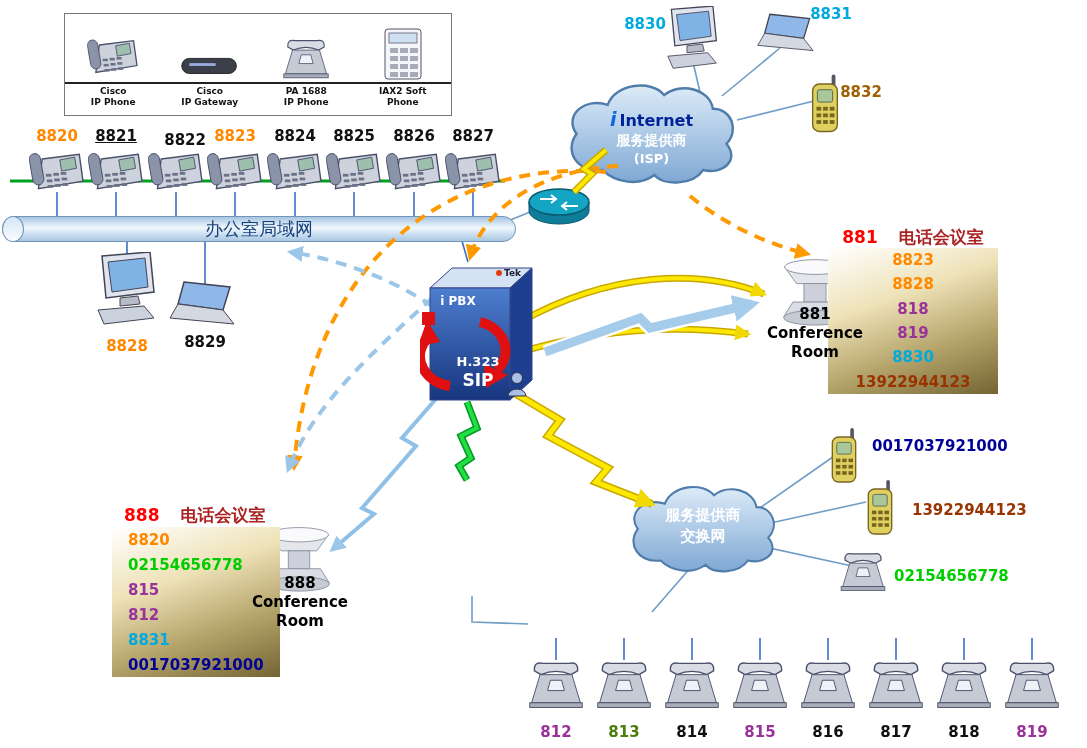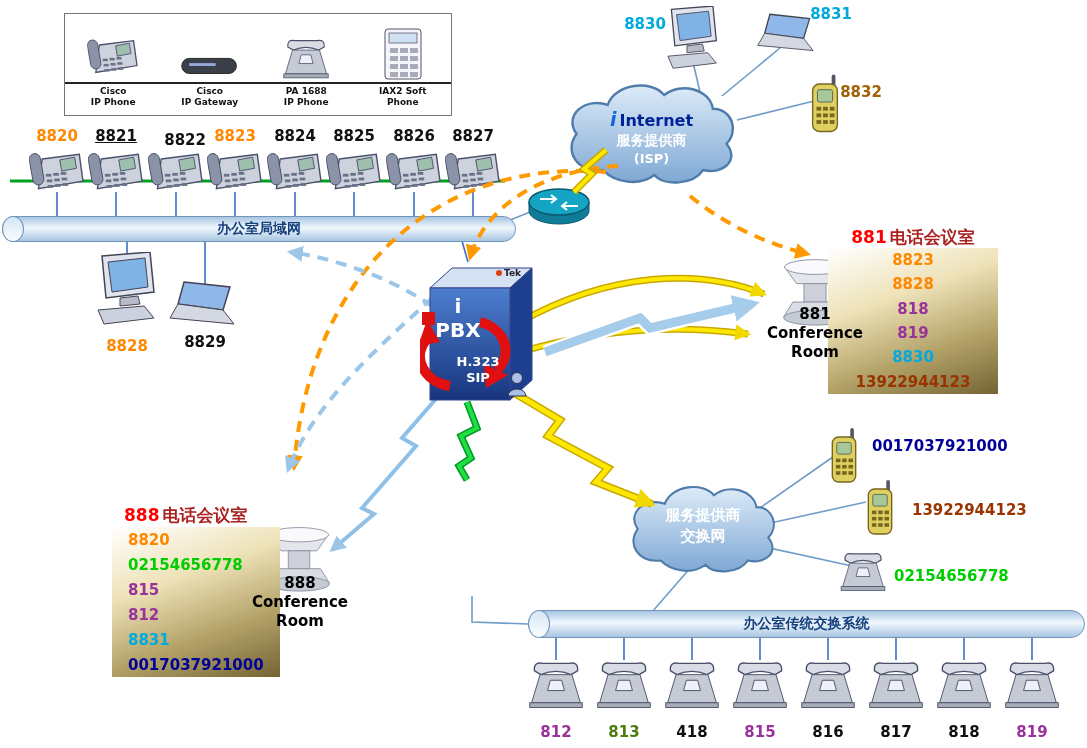--- a/index.html
+++ b/index.html
@@ -6,37 +6,37 @@
 body{font-family:"DejaVu Sans",sans-serif;background:#fff}
 .canvas{position:relative;width:1087px;height:748px;background:#fff;overflow:hidden}
 .wires{position:absolute;left:0;top:0;width:1087px;height:748px;pointer-events:none}
 #wires-base{z-index:1}
 #wires-top{z-index:6}
 .icon{position:absolute;z-index:2}
 .num{position:absolute;z-index:3;font-weight:bold;font-size:15px;text-align:center;line-height:17px;color:#111}
 .num.lft{text-align:left}
 .pipe{position:absolute;z-index:2;display:flex;align-items:center;justify-content:center;
  background:linear-gradient(#a8c6e2,#f0f7fd 45%,#a8c6e2);border:1.5px solid #7295ba;border-radius:14px;
- font-weight:bold;font-size:14px;color:#15407c}
+ font-weight:normal;font-size:18px;color:#15407c}
 .pipe::before{content:"";position:absolute;left:-1px;top:-1px;bottom:-1px;width:20px;border-radius:50%;
  border:1.5px solid #7295ba;background:linear-gradient(#d5e6f5,#fafdff)}
 .legend{position:absolute;left:64px;top:13px;width:388px;height:103px;border:1px solid #777;background:#fff;display:flex;z-index:2}
 .legend-cell{flex:1;display:flex;flex-direction:column;align-items:center;justify-content:flex-start;padding-top:4px}
 .legend-iconbox{height:66px;width:100%;display:flex;align-items:flex-end;justify-content:center;border-bottom:2px solid #222;padding-bottom:1px}
 .legend-label{font-size:9px;font-weight:bold;text-align:center;line-height:11px;color:#111;margin-top:2px}
 .cloud{position:absolute;z-index:2}
 .cloud>svg{position:absolute;left:0;top:0}
 .cloud-line{position:absolute;left:0;width:100%;text-align:center;font-weight:bold;z-index:3}
 .cl-white{color:#fff}
 .panel{position:absolute;z-index:3;display:flex;flex-direction:column;justify-content:space-around;
  background:linear-gradient(160deg,#ffffff 0%,#eee2b8 35%,#b3a268 68%,#746434 100%)}
 .panel .num-row{font-weight:bold;font-size:15px;text-align:center;line-height:16px}
 .panel.lft .num-row{text-align:left;padding-left:16px}
 .conf-title{position:absolute;z-index:3;font-weight:bold;font-size:17px;white-space:nowrap}
-.conf-title .ttl{margin-left:3px}
+.conf-title .ttl{margin-left:21px}
 .room-label{position:absolute;z-index:4;text-align:center;font-weight:bold;font-size:15px;line-height:19px;color:#000}
 .ipbx{position:absolute;left:420px;top:258px;width:116px;height:146px;z-index:7}
 .ipbx svg{position:absolute;left:0;top:0}
 .ipbx .t{position:absolute;color:#fff;font-weight:bold;text-align:center;z-index:8}
 .brand{position:absolute;left:76px;top:10px;z-index:8;display:flex;align-items:center;gap:2px;font-size:9px;font-weight:bold;color:#223}
 .brand .dot{width:6px;height:6px;border-radius:50%;background:#e04010;display:inline-block}
 .pbxbox{position:absolute;left:430px;top:476px;width:88px;height:124px;z-index:3}
 .pbxbox svg{position:absolute;left:0;top:0}
 .pbxbox .t{position:absolute;left:24px;top:22px;font-weight:bold;font-size:14px;color:#000;z-index:4}
 .dash-o{stroke:#ff9900;stroke-width:4;fill:none;stroke-dasharray:11 8}
@@ -326,23 +326,23 @@
       </g>
       <g>
         <circle cx="97" cy="120" r="5.5" fill="#a9c0ea" stroke="#334"></circle>
         <path d="M88,138 a9,7 0 0 1 18,0 Z" fill="#a9c0ea" stroke="#334"></path>
       </g>
     </svg>
     <div class="brand">
         <span class="dot"></span>
         <span>Tek</span>
       </div>
-    <div class="t" style="left:12px;top:36px;width:52px;font-size:20px">i PBX</div>
+    <div class="t" style="left:12px;top:36px;width:52px;font-size:12px">i PBX</div>
     <div class="t" style="left:26px;top:96px;width:64px;font-size:13px">H.323</div>
-    <div class="t" style="left:26px;top:112px;width:64px;font-size:13px">SIP</div>
+    <div class="t" style="left:26px;top:112px;width:64px;font-size:17px">SIP</div>
   </div>
 
 
   <div class="conf-title" style="left:828px;top:226px;width:170px;text-align:center">
     <span style="color: rgb(255, 0, 0);">881</span><span class="ttl" style="color: rgb(170, 34, 34);">电话会议室</span>
   </div>
   <div class="panel" style="left:828px;top:248px;width:170px;height:146px">
     <div class="num-row" style="color: rgb(255, 136, 0);">8823</div>
     <div class="num-row" style="color: rgb(255, 136, 0);">8828</div>
     <div class="num-row" style="color: rgb(153, 51, 153);">818</div>
@@ -393,23 +393,20 @@
   <div class="num lft" style="left: 872px; top: 438px; width: 150px; color: rgb(0, 0, 153);">0017037921000</div>
   <svg class="icon" style="left:862px;top:478px" width="36" height="58" viewBox="0 0 40 64">
       <use href="#sym-cell"></use>
     </svg>
   <div class="num lft" style="left: 912px; top: 502px; width: 140px; color: rgb(153, 51, 0);">13922944123</div>
   <svg class="icon" style="left:838px;top:548px" width="50" height="46" viewBox="0 0 64 58">
       <use href="#sym-classicphone"></use>
     </svg>
   <div class="num lft" style="left: 894px; top: 568px; width: 140px; color: rgb(0, 204, 0);">02154656778</div>
 
-  <div class="pipe" style="left:528px;top:610px;width:557px;height:28px">
-    <span>办公室传统交换系统</span>
-  </div>
 
   <svg class="icon" style="left:526px;top:656px" width="60" height="56" viewBox="0 0 64 58">
       <use href="#sym-classicphone"></use>
     </svg>
   <svg class="icon" style="left:594px;top:656px" width="60" height="56" viewBox="0 0 64 58">
       <use href="#sym-classicphone"></use>
     </svg>
   <svg class="icon" style="left:662px;top:656px" width="60" height="56" viewBox="0 0 64 58">
       <use href="#sym-classicphone"></use>
     </svg>
@@ -424,21 +421,21 @@
     </svg>
   <svg class="icon" style="left:934px;top:656px" width="60" height="56" viewBox="0 0 64 58">
       <use href="#sym-classicphone"></use>
     </svg>
   <svg class="icon" style="left:1002px;top:656px" width="60" height="56" viewBox="0 0 64 58">
       <use href="#sym-classicphone"></use>
     </svg>
 
   <div class="num" style="left: 521px; top: 724px; width: 70px; color: rgb(153, 51, 153);">812</div>
   <div class="num" style="left: 589px; top: 724px; width: 70px; color: #4d7c0f;">813</div>
-  <div class="num" style="left: 657px; top: 724px; width: 70px; color: rgb(17, 17, 17);">418</div>
+  <div class="num" style="left: 657px; top: 724px; width: 70px; color: rgb(17, 17, 17);">814</div>
   <div class="num" style="left: 725px; top: 724px; width: 70px; color: rgb(153, 51, 153);">815</div>
   <div class="num" style="left: 793px; top: 724px; width: 70px; color: rgb(17, 17, 17);">816</div>
   <div class="num" style="left: 861px; top: 724px; width: 70px; color: rgb(17, 17, 17);">817</div>
   <div class="num" style="left: 929px; top: 724px; width: 70px; color: rgb(17, 17, 17);">818</div>
   <div class="num" style="left: 997px; top: 724px; width: 70px; color: rgb(153, 51, 153);">819</div>
 
   <svg id="wires-top" class="wires">
     <defs>
       <marker id="ma-o" viewBox="0 0 10 10" refX="8" refY="5" markerWidth="4" markerHeight="4" orient="auto-start-reverse">
         <path d="M0,0 L10,5 L0,10 Z" fill="#ff9900"></path>

